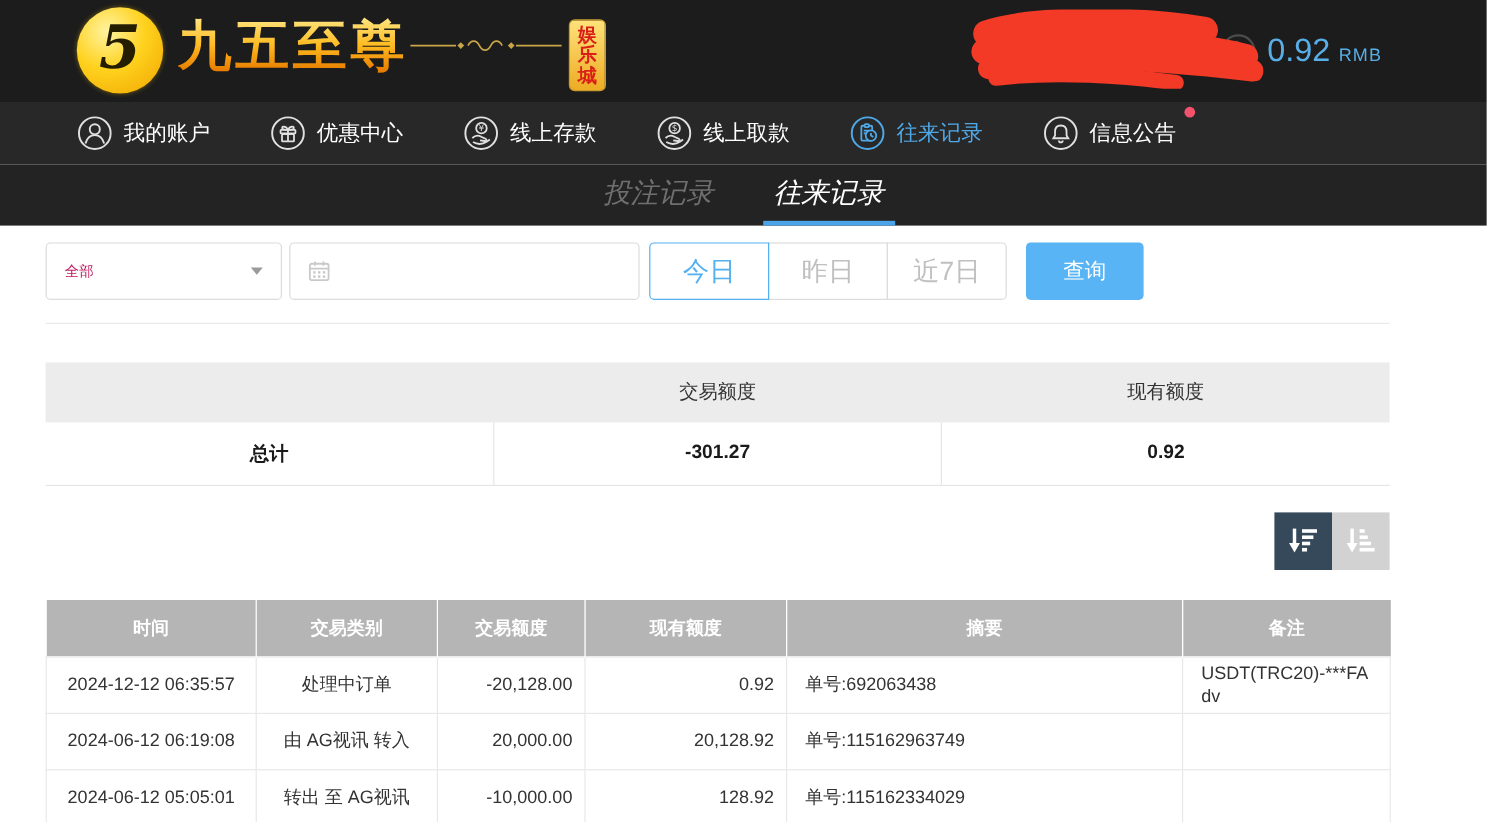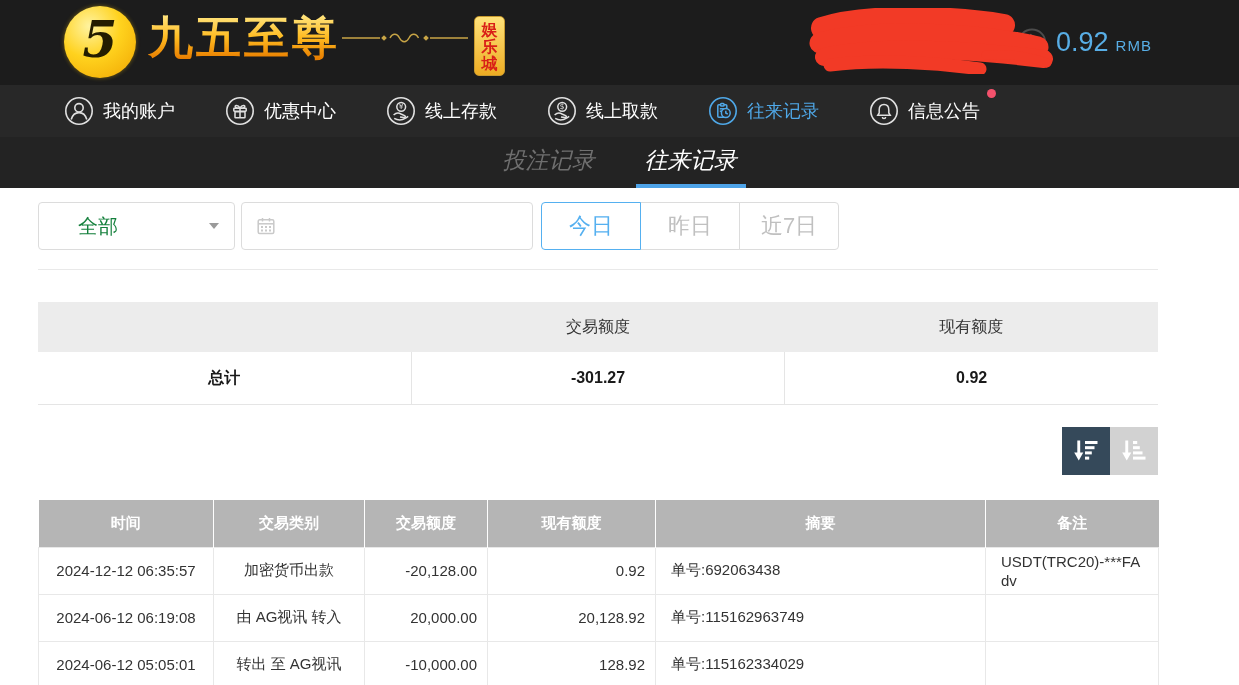--- a/index.html
+++ b/index.html
@@ -41,21 +41,21 @@
   .sub-tab { font-size:23px; color:#6f6f6f; padding:0 9px; margin:0 16px; display:flex; align-items:center;
     cursor:pointer; border-bottom:4px solid transparent;font-style:italic; }
   .sub-tab.active { color:#fff; border-bottom-color:#4da3e8; }
 
   
   .content { width:1120px; margin-left:38px; }
 
   .filter-row { margin-top:14px; display:flex; align-items:center; }
   .select-box { width:197px; height:48px; border:1px solid #dcdcdc; border-radius:4px; background:#fff;
     display:flex; align-items:center; justify-content:space-between; padding:0 15px; cursor:pointer; }
-  .select-box .val { font-size:20px; color:#15803d;margin-left:24px; }
+  .select-box .val { font-size:12px; color:#be185d; }
   .caret { width:0; height:0; border-left:5.5px solid transparent; border-right:5.5px solid transparent;
     border-top:6.5px solid #9a9a9a; }
   .date-box { margin-left:6px; width:292px; height:48px; border:1px solid #dcdcdc; border-radius:4px;
     background:#fff; display:flex; align-items:center; padding:0 14px; cursor:pointer; }
   .date-box .val { font-size:17px; color:#b9b9b9; margin-left:10px; white-space:nowrap; }
   .btn-group { margin-left:8px; display:flex; }
   .range-btn { width:100px; height:48px; background:#fff; border:1px solid #dcdcdc; font-size:22px;
     color:#c0c0c0; display:flex; align-items:center; justify-content:center; cursor:pointer; margin-left:-1px; }
   .range-btn:first-child { border-radius:4px 0 0 4px; margin-left:0; }
   .range-btn:last-child { border-radius:0 4px 4px 0; }
@@ -250,20 +250,21 @@
         </g>
       </svg>
     </div>
 
     <div class="btn-group">
       <div class="range-btn active">今日</div>
       <div class="range-btn">昨日</div>
       <div class="range-btn">近7日</div>
     </div>
 
+    <div class="search-btn">查询</div>
   </div>
 
   <div class="divider"></div>
 
   <div class="summary">
     <div class="sum-head">
       <div></div>
       <div>交易额度</div>
       <div>现有额度</div>
     </div>
@@ -316,21 +317,21 @@
         <th>交易类别</th>
         <th>交易额度</th>
         <th>现有额度</th>
         <th>摘要</th>
         <th>备注</th>
       </tr>
     </thead>
     <tbody>
       <tr>
         <td class="ta-c">2024-12-12 06:35:57</td>
-        <td class="ta-c">加密货币出款</td>
+        <td class="ta-c">处理中订单</td>
         <td class="ta-r">-20,128.00</td>
         <td class="ta-r">0.92</td>
         <td class="ta-l">单号:692063438</td>
         <td class="ta-l">
             <div class="remark-wrap">USDT(TRC20)-***FAdv</div>
           </td>
       </tr>
       <tr>
         <td class="ta-c">2024-06-12 06:19:08</td>
         <td class="ta-c">由 AG视讯 转入</td>

